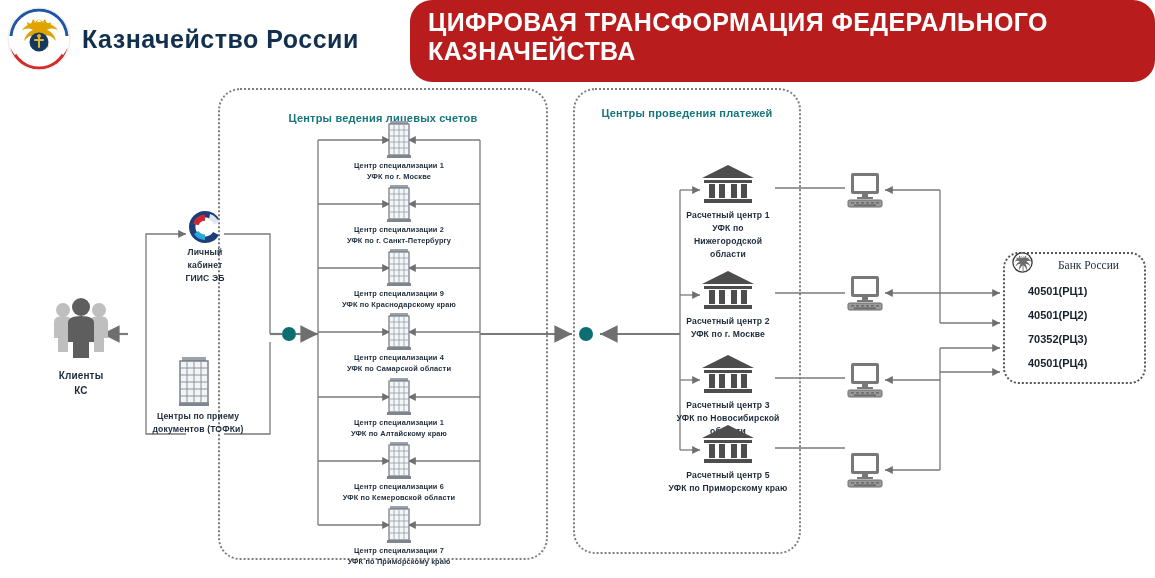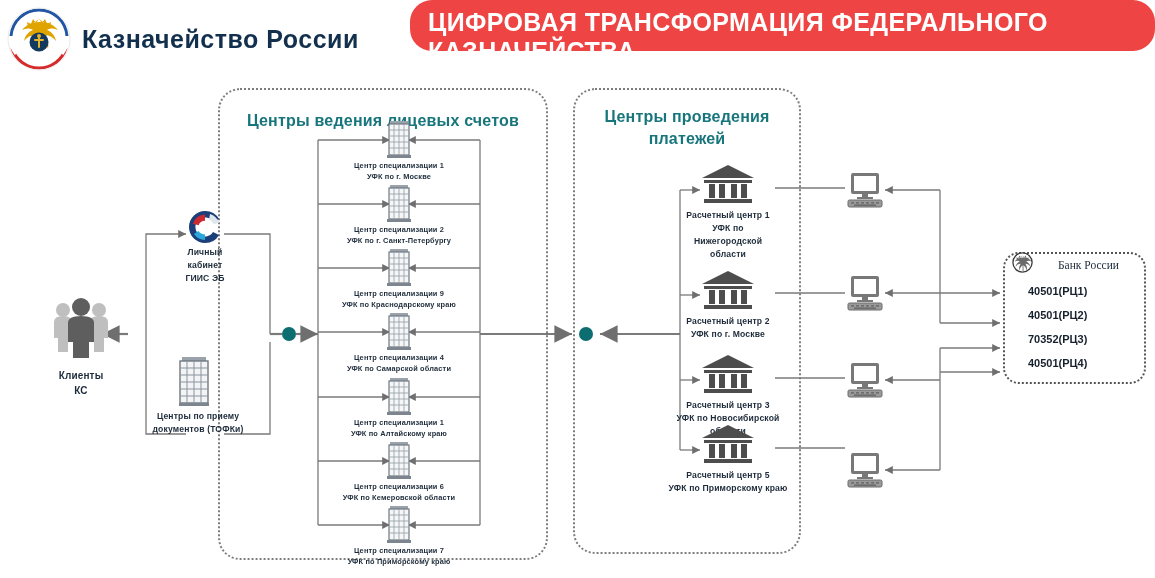--- a/index.html
+++ b/index.html
@@ -4,41 +4,41 @@
 <style>
   html,body{margin:0;padding:0;background:#ffffff;}
   body{width:1155px;height:578px;position:relative;overflow:hidden;
        font-family:"Liberation Sans","DejaVu Sans",sans-serif;color:#1a2a3a;}
 
   
   #header{position:absolute;left:0;top:0;width:1155px;height:80px;}
   #emblem{position:absolute;left:6px;top:6px;width:66px;height:66px;}
   #brand-name{position:absolute;left:82px;top:25px;font-size:25px;font-weight:bold;
       letter-spacing:.5px;color:#12304d;white-space:nowrap;}
-  #title-bar{position:absolute;left:410px;top:0;width:745px;height:51px;
-      background:#ef4444;border-radius:22px;}
+  #title-bar{position:absolute;left:410px;top:0;width:745px;height:82px;
+      background:#b91c1c;border-radius:22px;}
   #title-text{position:absolute;left:18px;top:8px;width:715px;
       color:#ffffff;font-size:25px;font-weight:bold;line-height:1.17;
       letter-spacing:.4px;}
 
   
   #canvas{position:absolute;left:0;top:80px;width:1155px;height:498px;}
   svg.layer{position:absolute;left:0;top:0;width:1155px;height:498px;
       overflow:visible;pointer-events:none;}
 
   
   .group-box{position:absolute;border:2px dotted #7d7d7d;border-radius:22px;
       box-sizing:border-box;}
   #group-accounts{left:218px;top:8px;width:330px;height:472px;}
   #group-payments{left:573px;top:8px;width:228px;height:466px;}
   #group-bank{left:1003px;top:172px;width:143px;height:132px;
       border-color:#555;border-radius:16px;}
 
   .group-title{position:absolute;width:100%;text-align:center;
-      color:#17757c;font-size:16px;font-weight:bold;letter-spacing:.2px;}
+      color:#17757c;font-size:11px;font-weight:bold;letter-spacing:.2px;}
   #title-accounts{left:0;top:22px;}
   #title-payments{left:0;top:16px;line-height:1.35;}
 
   
   .node{position:absolute;text-align:center;}
   .node .cap{font-size:7.4px;font-weight:bold;color:#1d2b3a;line-height:1.45;
       letter-spacing:.15px;white-space:pre-line;}
   .node .cap.big{font-size:8.6px;line-height:1.5;}
   .node .cap.lg{font-size:10px;line-height:1.5;}
 

